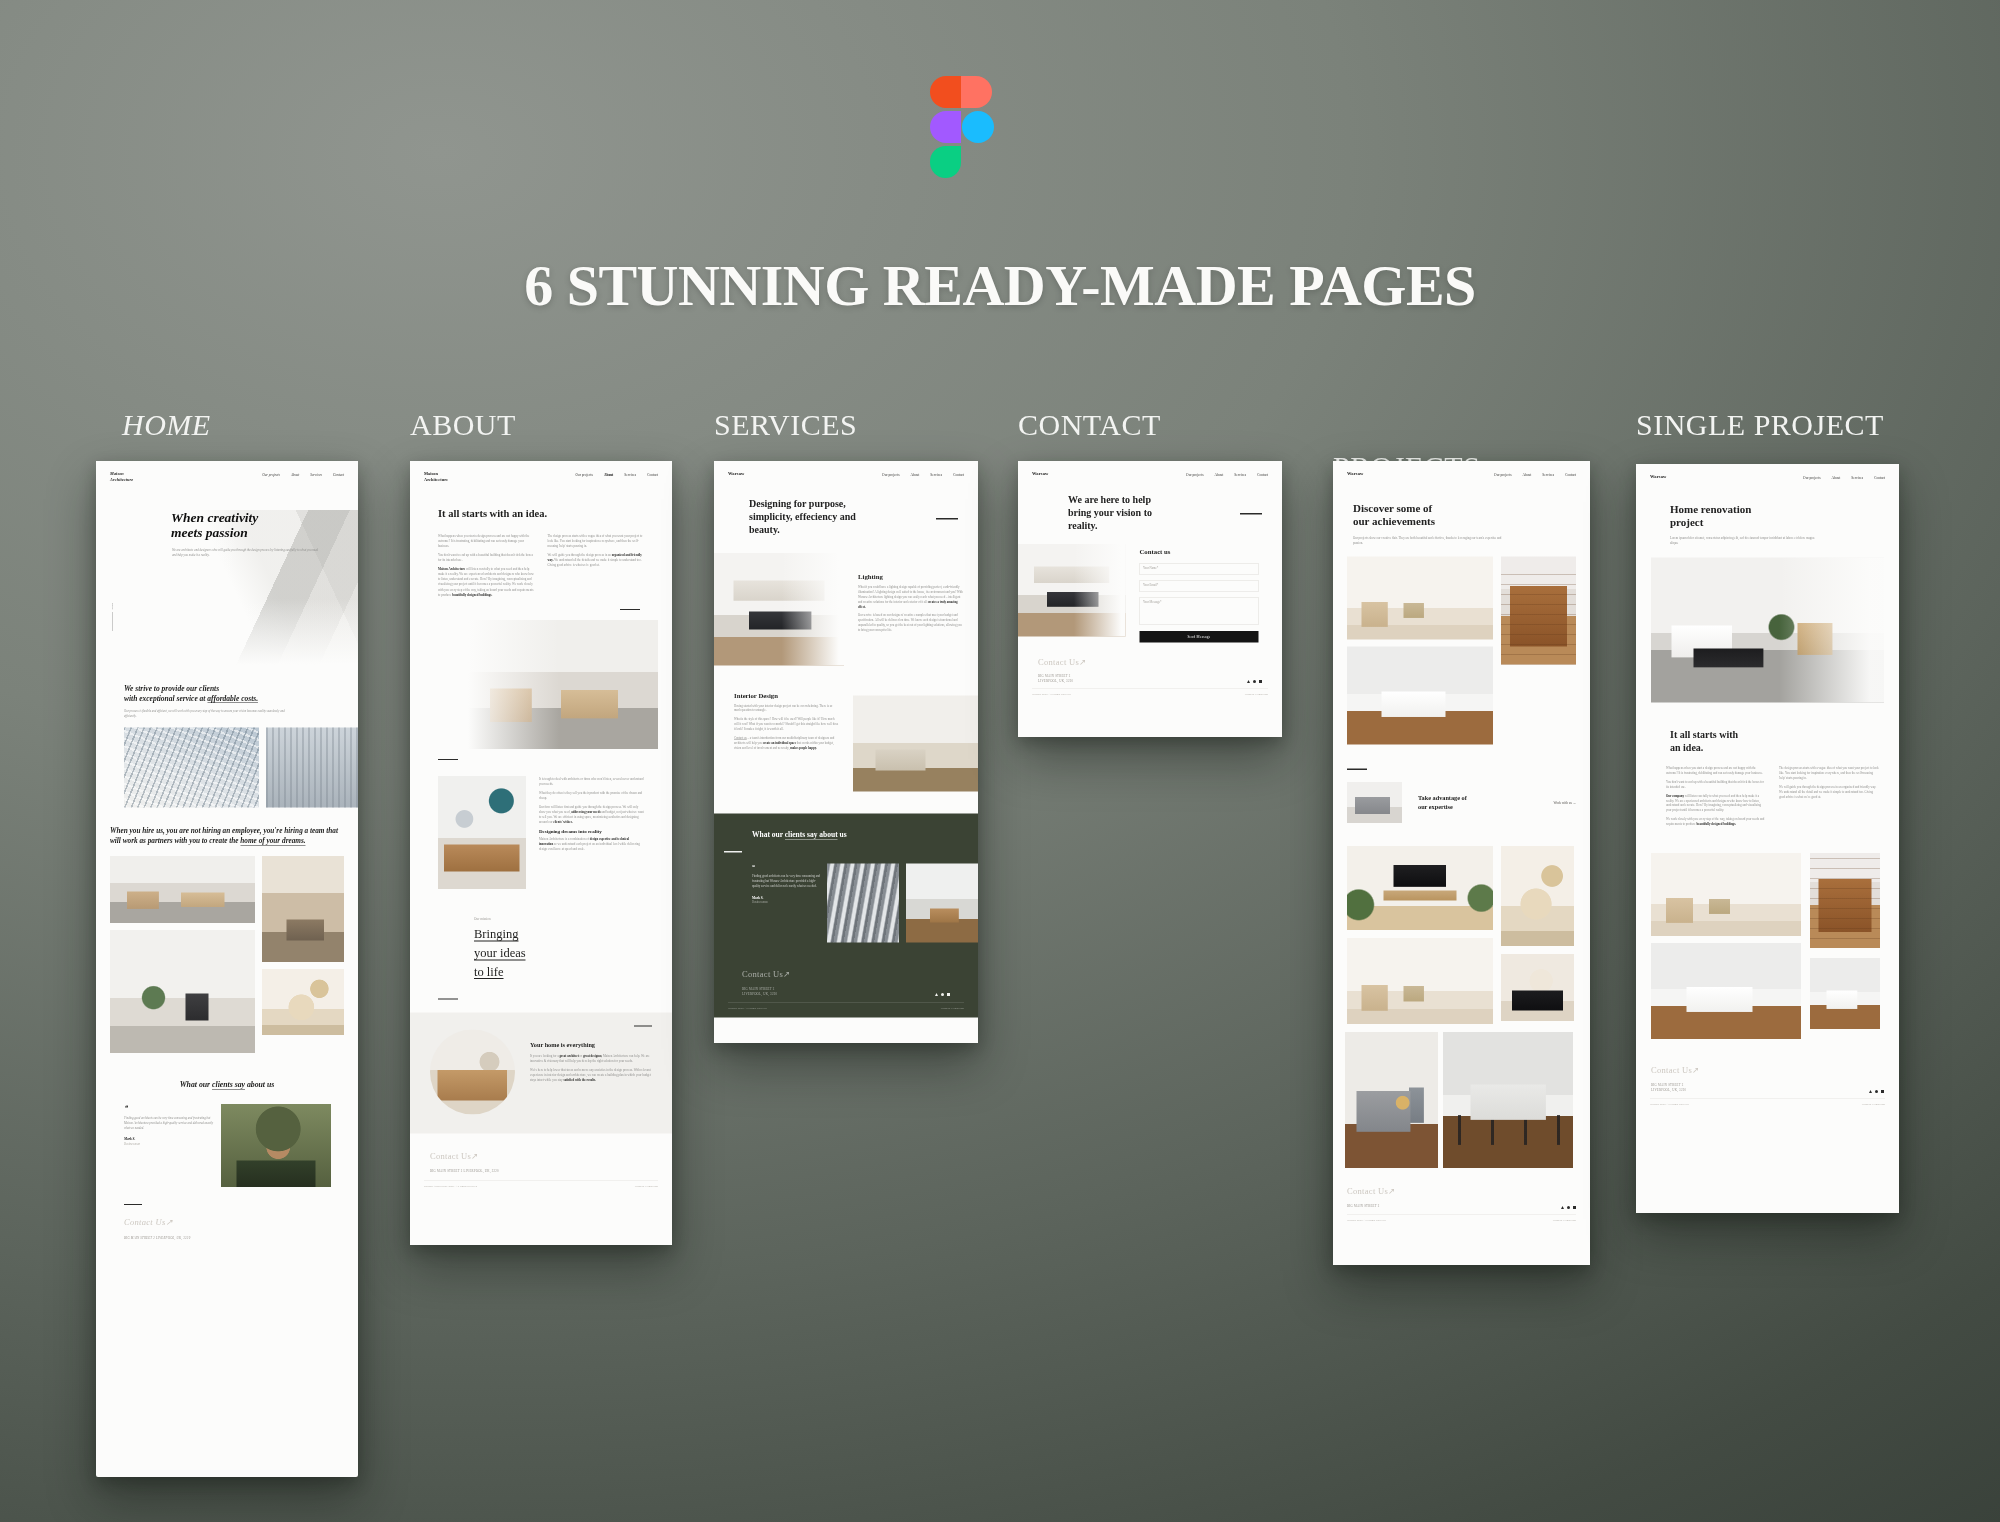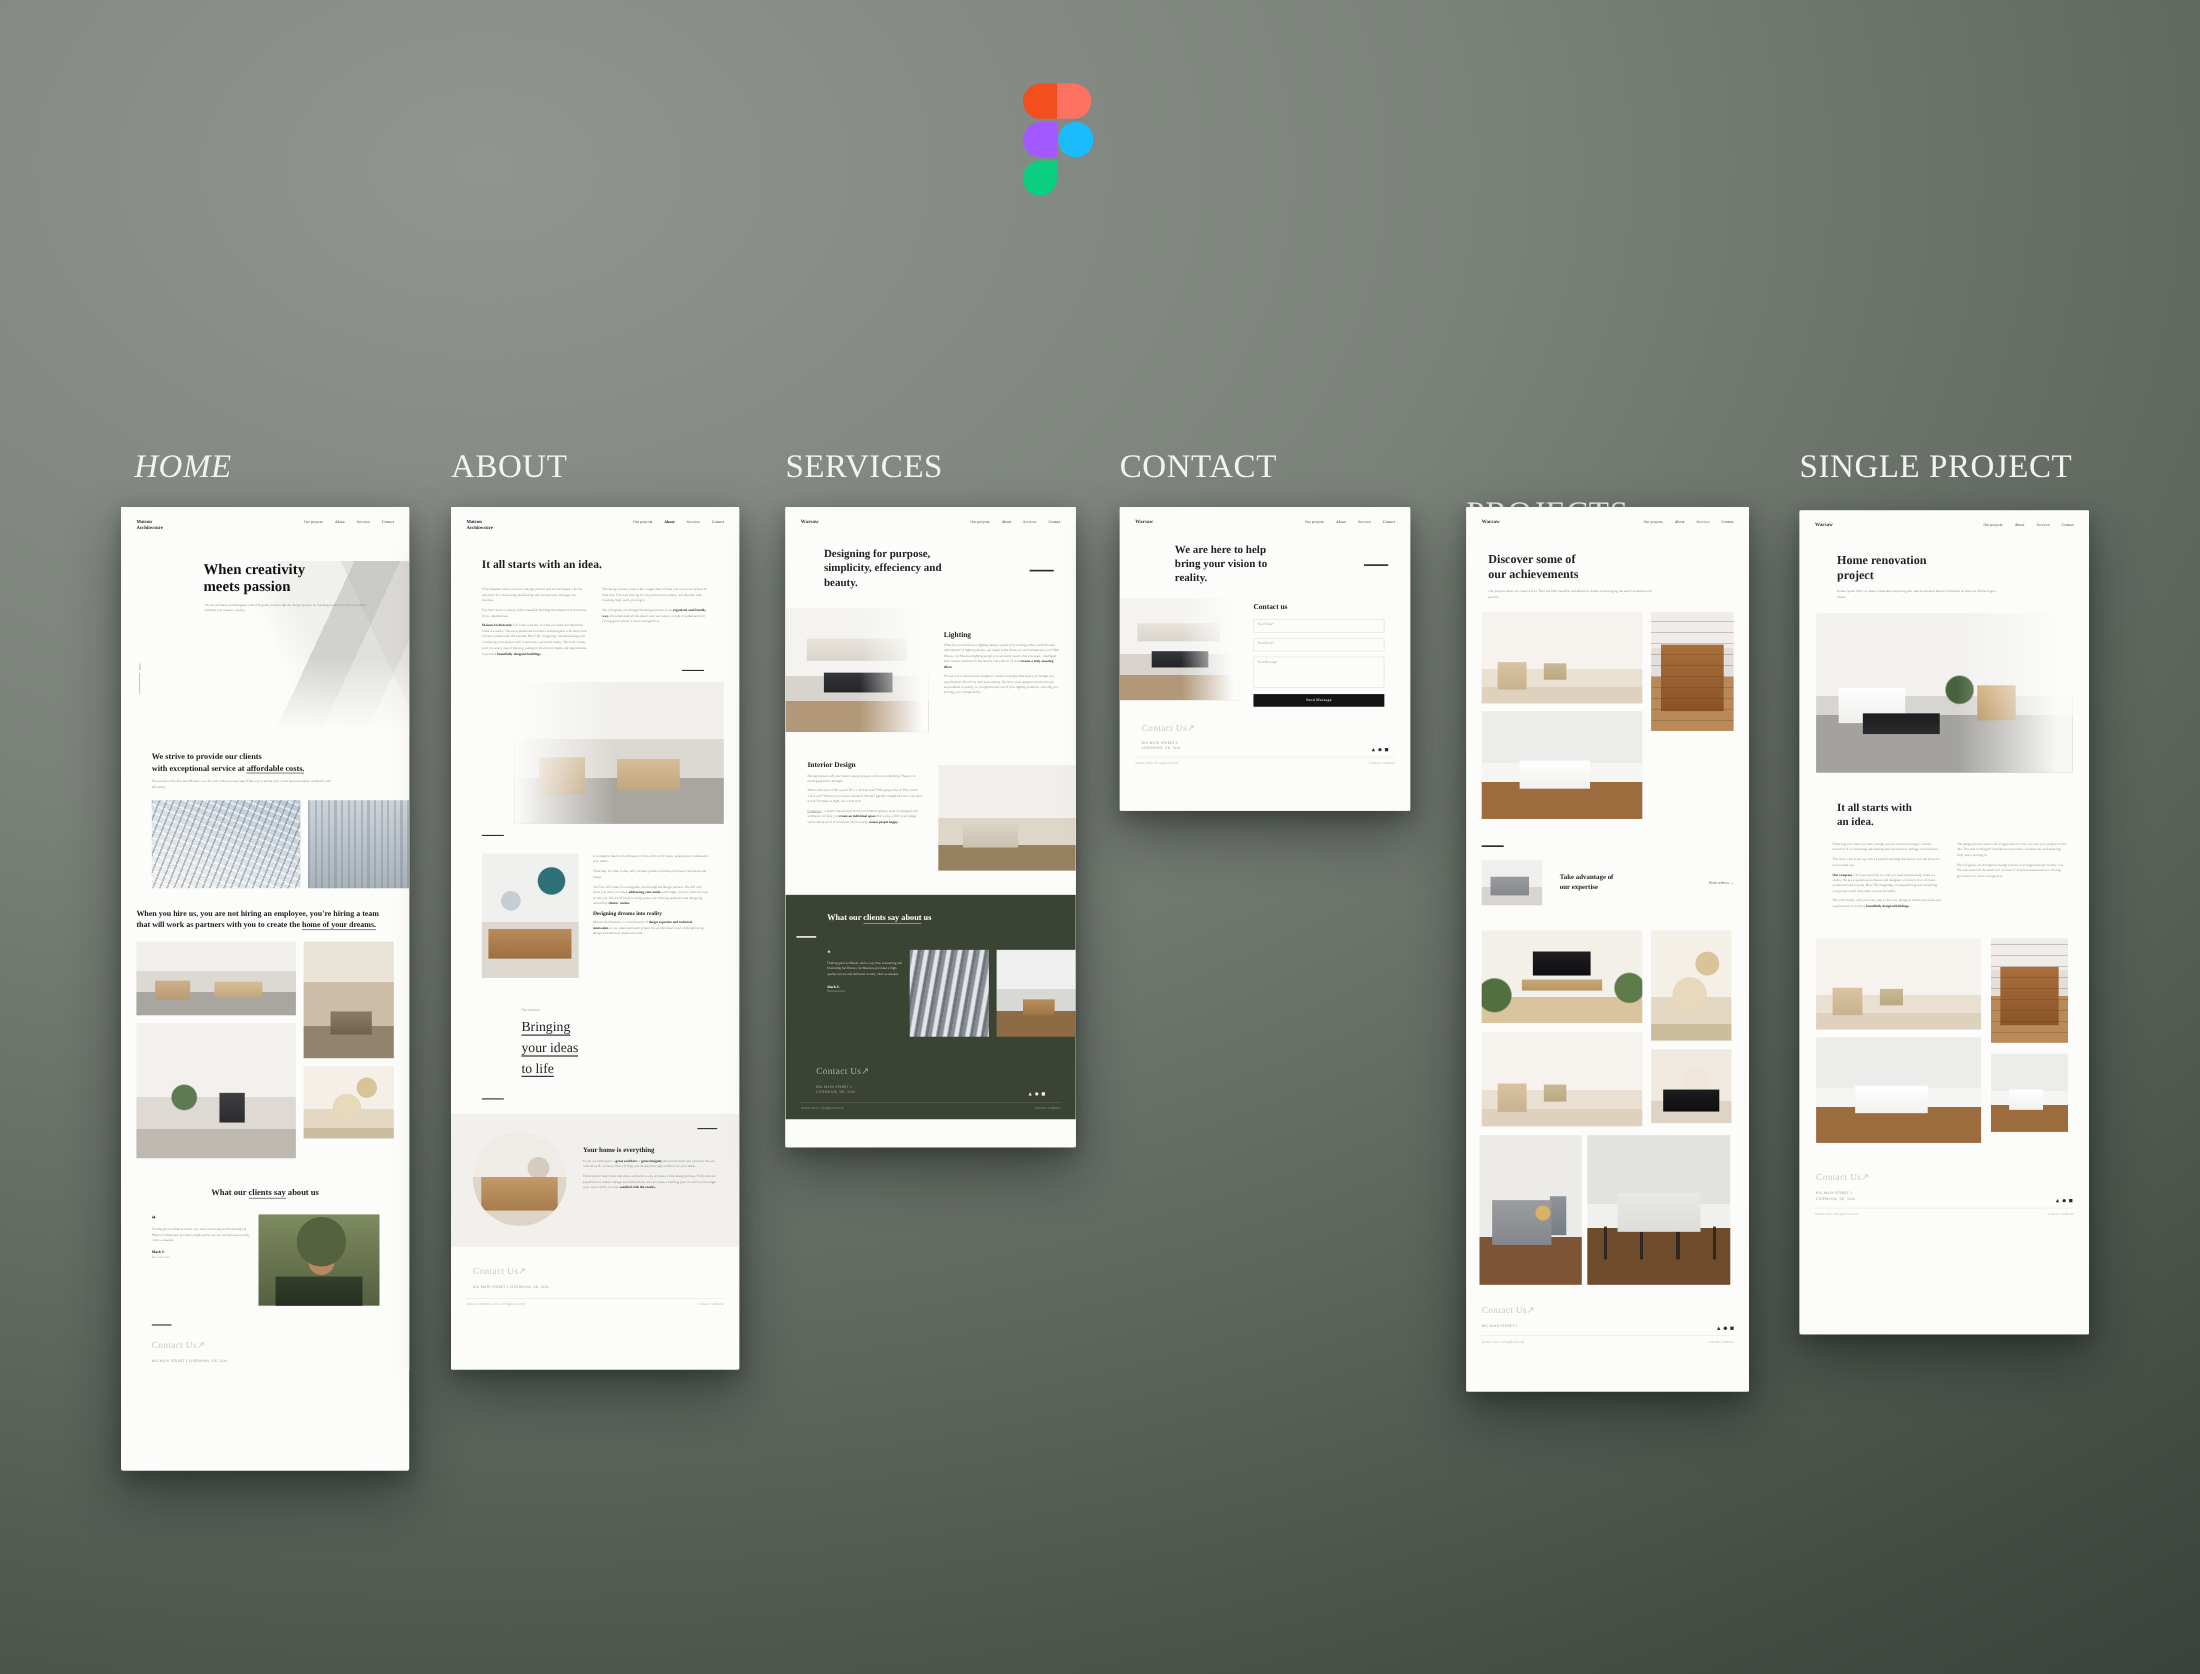--- a/index.html
+++ b/index.html
@@ -160,29 +160,30 @@
 <div class="stage">
 
   <div class="figma-logo">
     <div class="r" style="left:0;top:0;background:#f24e1e;border-radius:16px 0 0 16px;"></div>
     <div class="r" style="left:31px;top:0;background:#ff7262;border-radius:0 16px 16px 0;"></div>
     <div class="r" style="left:0;top:35px;background:#a259ff;border-radius:16px 0 0 16px;"></div>
     <div class="r" style="left:32px;top:35px;width:32px;background:#1abcfe;border-radius:50%;"></div>
     <div class="r" style="left:0;top:70px;background:#0acf83;border-radius:16px 0 16px 16px;"></div>
   </div>
 
+  <div class="poster-title">6 STUNNING READY-MADE PAGES</div>
 
   <div class="col-label" style="left:122px;font-style:italic;">HOME</div>
   <div class="col-label" style="left:410px;">ABOUT</div>
   <div class="col-label" style="left:714px;">SERVICES</div>
   <div class="col-label" style="left:1018px;">CONTACT</div>
   <div class="col-label" style="left:1333px;margin-top:42px;">PROJECTS</div>
   <div class="col-label" style="left:1636px;">SINGLE PROJECT</div>
 
-  <div class="card" style="left:110px;top:461px;width:262px;height:876px;">
+  <div class="card" style="left:96px;top:461px;width:262px;height:1016px;font-style:italic;">
     <div class="card-inner" style="width:524px;height:1568px;">
       <div class="m-head">
         <div class="m-logo">
           <div>Maison</div>
           <div>Architecture</div>
         </div>
         <div class="m-nav">
           <span>Our projects</span>
           <span>About</span>
           <span>Services</span>

